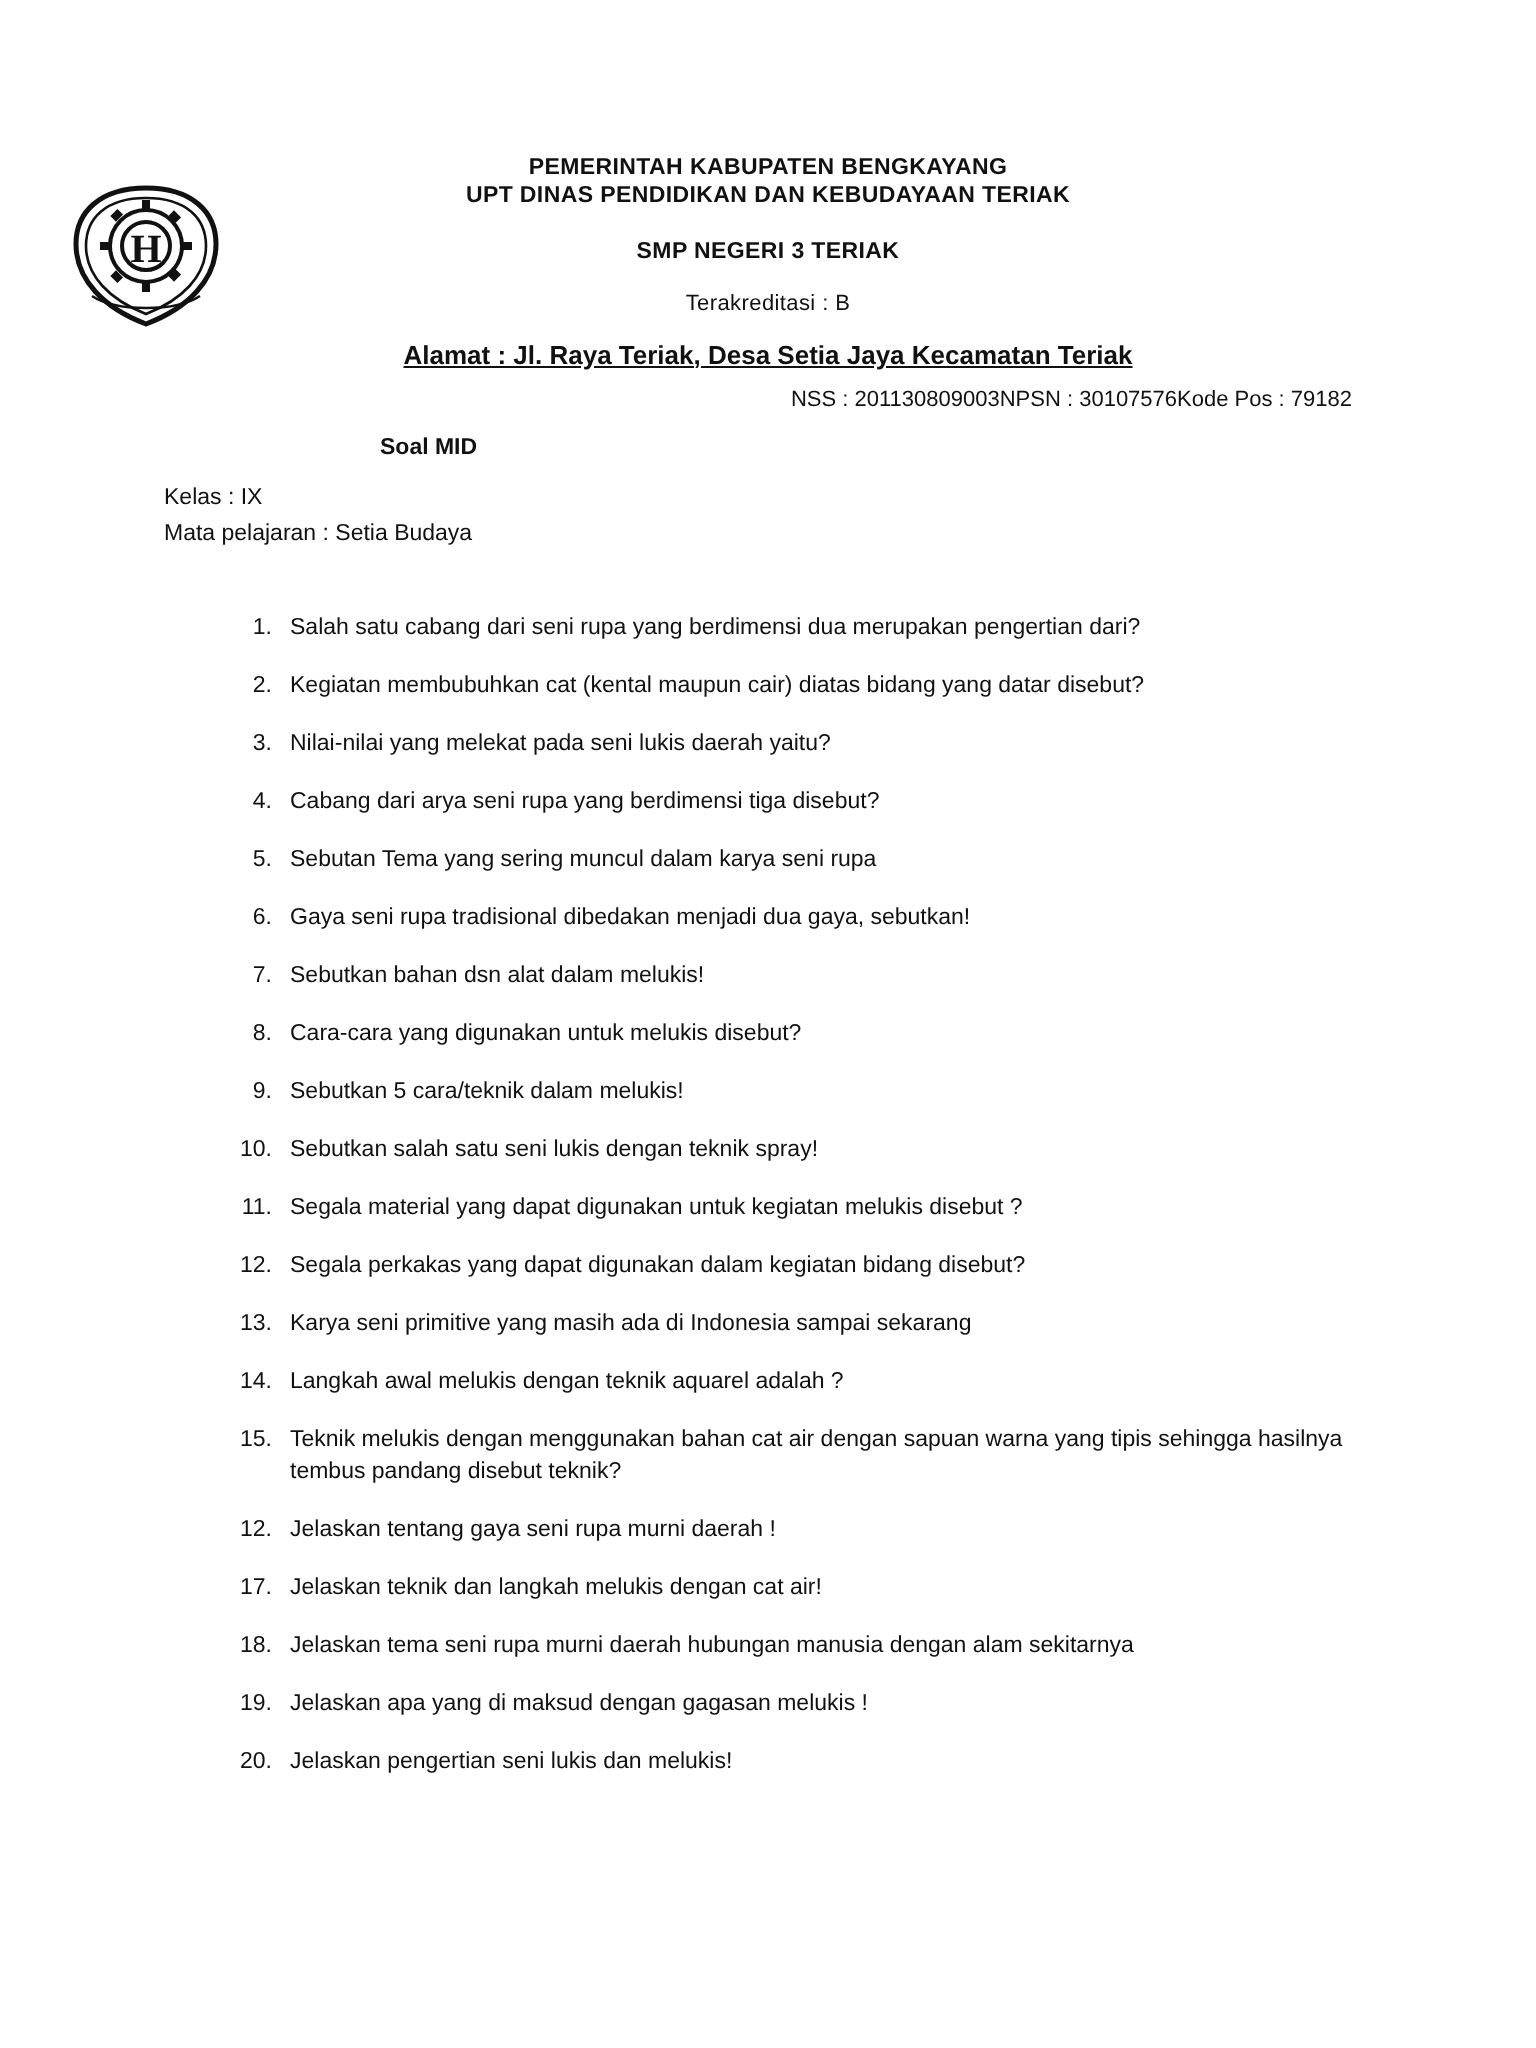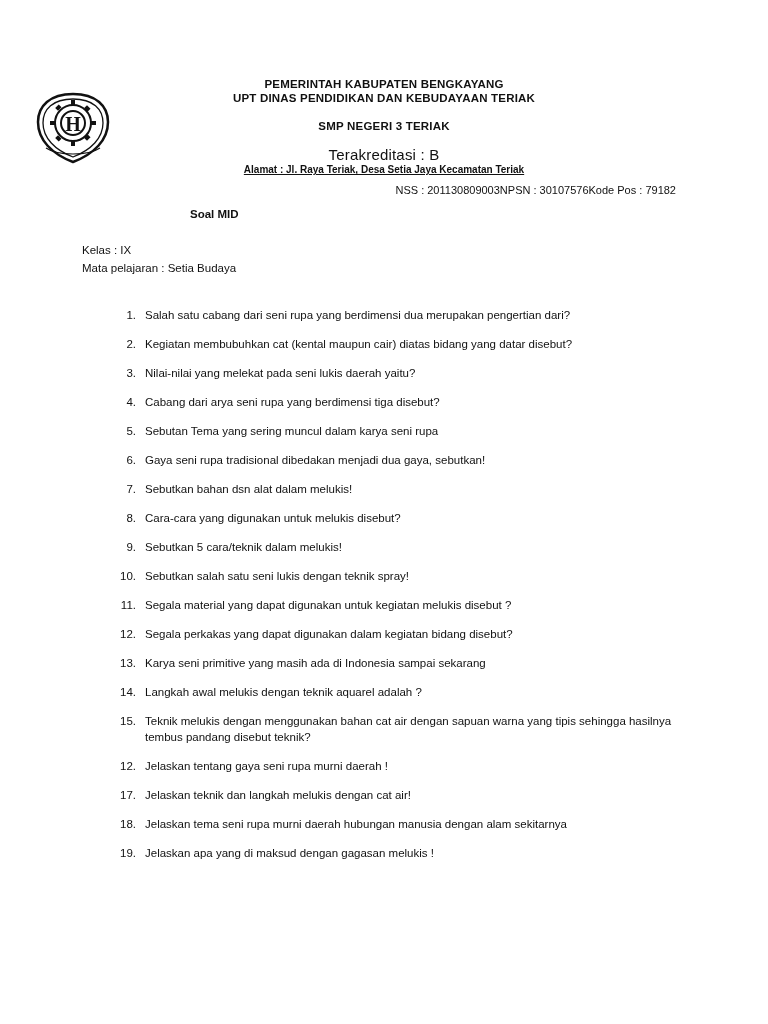--- a/index.html
+++ b/index.html
@@ -28,23 +28,23 @@
     position: relative;
   }
   .header-line {
     font-size: 11.5px;
     font-weight: bold;
     letter-spacing: 0.2px;
     line-height: 1.2;
   }
   .header-line.l2 { margin-bottom: 14px; }
   .header-line.l3 { margin-bottom: 13px; }
-  .header-line.l4 { font-weight: normal; font-size: 15px; }
+  .header-line.l4 { font-weight: normal; font-size: 11px; margin-bottom: 10px; }
   .address {
-    font-size: 10px;
+    font-size: 13px;
     font-weight: bold;
     text-decoration: underline;
     margin-bottom: 9px;
   }
   .idrow {
     display: flex;
     justify-content: flex-end;
     font-size: 11px;
     padding: 0 22px 0 82px;
     margin-bottom: 2px;
@@ -61,21 +61,21 @@
 
   .meta {
     margin-top: 10px;
     font-size: 11.5px;
     line-height: 1.55;
   }
   .meta .soal {
     margin-left: 120px;
     font-weight: bold;
     font-size: 11.5px;
-    margin-bottom: 18px;
+    margin-bottom: 8px;
   }
   .meta .kelas,
   .meta .mapel {
     margin-left: 12px;
   }
 
   .questions {
     margin-top: 30px;
     padding-left: 40px;
     padding-right: 20px;
@@ -216,15 +216,19 @@
       <div class="q-text">Jelaskan teknik dan langkah melukis dengan cat air!</div>
     </div>
     <div class="q">
       <div class="q-num">18.</div>
       <div class="q-text">Jelaskan tema seni rupa murni daerah hubungan manusia dengan alam sekitarnya</div>
     </div>
     <div class="q">
       <div class="q-num">19.</div>
       <div class="q-text">Jelaskan apa yang di maksud dengan gagasan melukis !</div>
     </div>
+    <div class="q">
+      <div class="q-num">20.</div>
+      <div class="q-text">Jelaskan pengertian seni lukis dan melukis!</div>
+    </div>
   </div>
 
 </div>
 
 </body></html>

